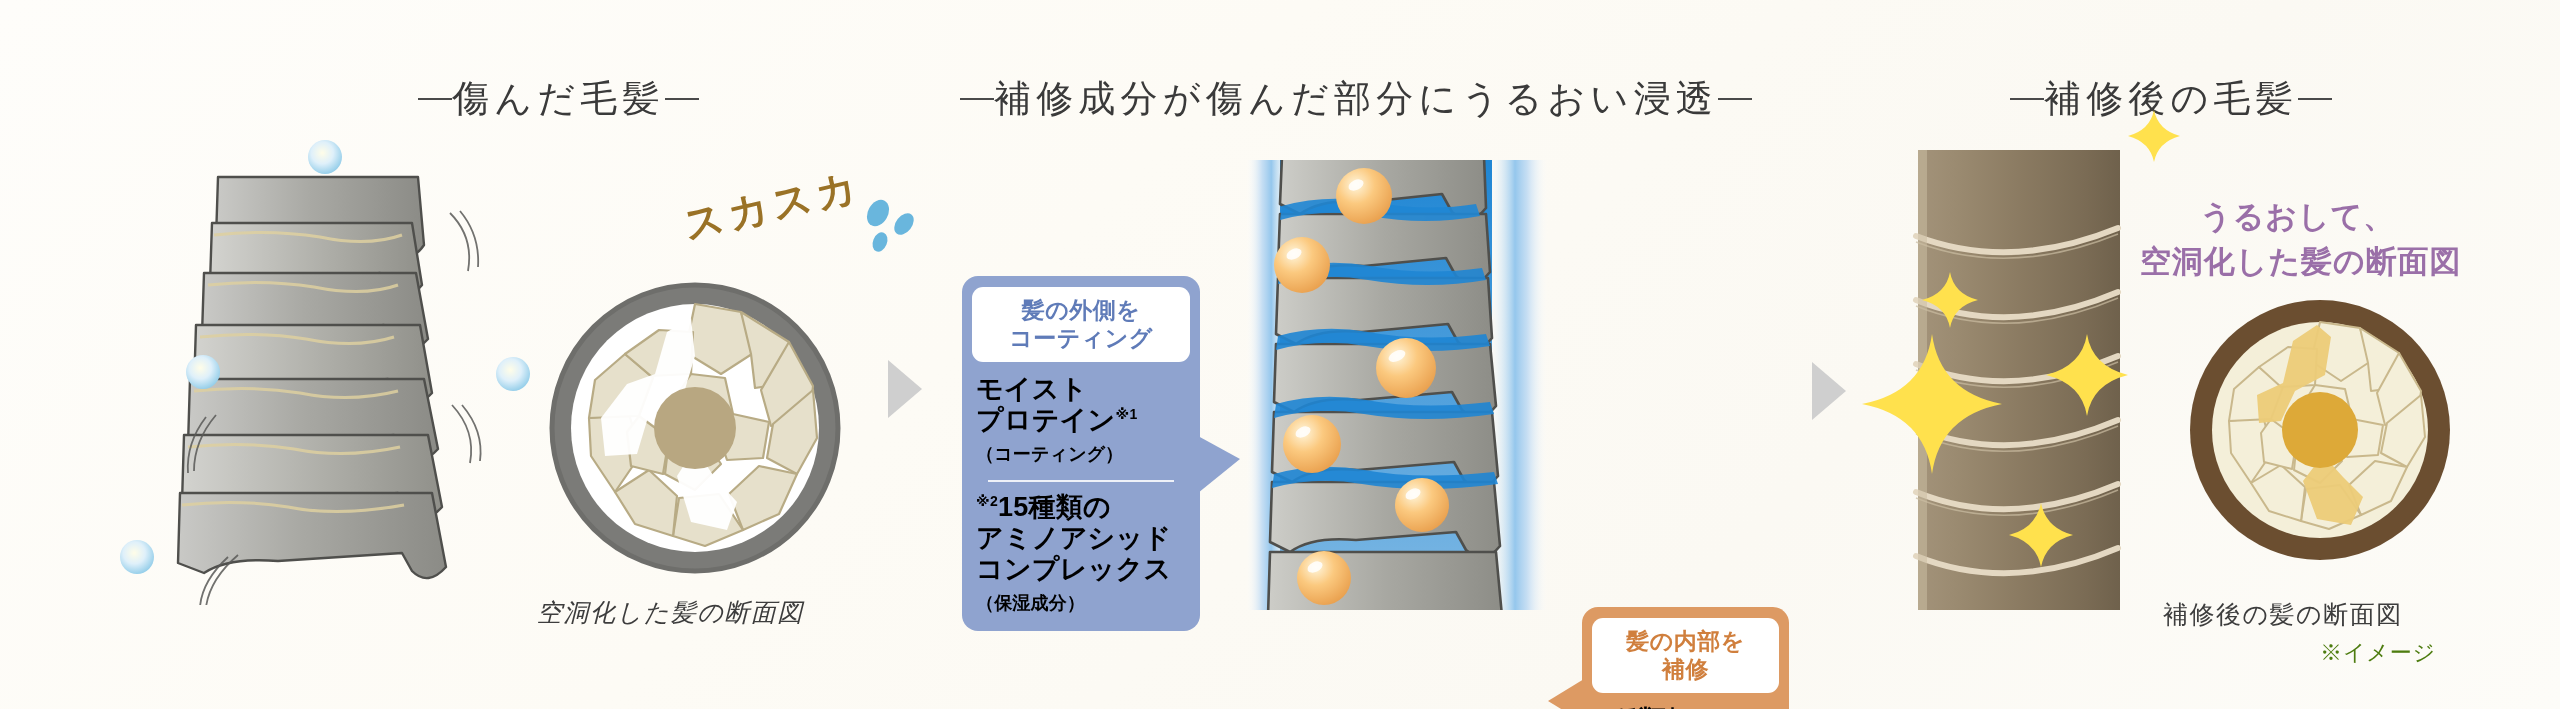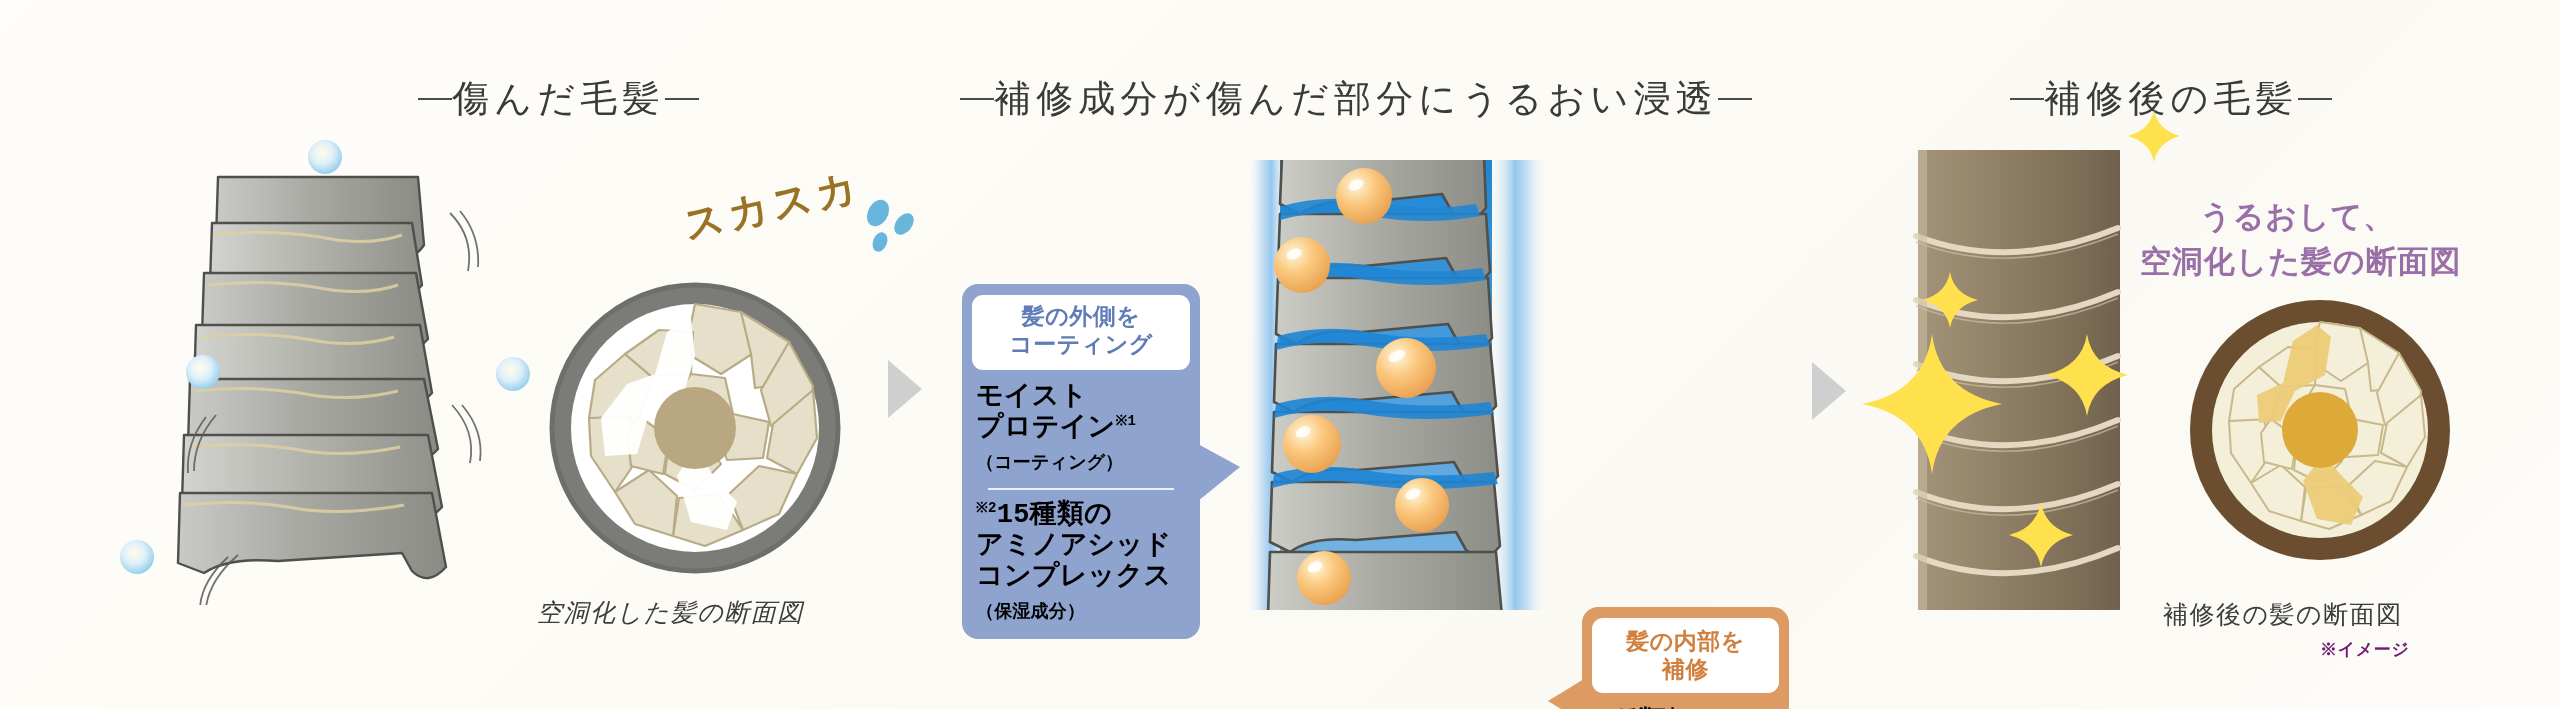--- a/index.html
+++ b/index.html
@@ -16,22 +16,22 @@
   .sec-title{
     font-size:37px;color:#3a3a3a;letter-spacing:.14em;white-space:nowrap;
     font-weight:400;font-family:"DejaVu Serif","Liberation Serif",serif;
     display:flex;align-items:center;gap:0;
   }
   .sec-title .dash{display:inline-block;width:34px;height:2px;background:#4a4a4a;}
 
   
   .caption{font-size:25px;color:#3d3d3d;letter-spacing:.06em;white-space:nowrap;
     font-family:"DejaVu Serif","Liberation Serif",serif;}
-  .subcaption{font-size:17px;color:#701a75;letter-spacing:.04em;white-space:nowrap;
-    font-family:"DejaVu Serif","Liberation Serif",serif;font-weight:bold;}
+  .subcaption{font-size:22px;color:#4d7c0f;letter-spacing:.04em;white-space:nowrap;
+    font-family:"DejaVu Serif","Liberation Serif",serif;}
 
   
   .sep-arrow{width:0;height:0;border-left:34px solid #cfcfcf;
     border-top:29px solid transparent;border-bottom:29px solid transparent;}
 
   
   .skasuka{font-size:40px;font-weight:bold;color:#9a7226;letter-spacing:.10em;
     transform:rotate(-13deg);white-space:nowrap;
     font-family:"DejaVu Sans","Liberation Sans",sans-serif;}
 
@@ -172,21 +172,21 @@
       <path d="M146 40 L122 54 L110 96 L82 106 L56 140 L60 178 L92 176 L104 136 L138 118 L150 78 Z" opacity=".95"></path>
       <path d="M150 170 L132 198 L146 244 L182 252 L192 224 L170 200 Z" opacity=".95"></path>
     </g>
     <circle cx="150" cy="150" r="41" fill="#b8a781"></circle>
   </svg>
 
   <div class="abs caption" style="left:537px;top:596px;font-style:italic;">空洞化した髪の断面図</div>
 
   <div class="abs sep-arrow" style="left:888px;top:360px;"></div>
 
-  <div class="abs callout blue" style="left:962px;top:284px;font-family:Liberation Mono, monospace;">
+  <div class="abs callout blue" style="left:962px;top:276px;">
     <div class="cap-head">
       <div>髪の外側を</div>
       <div>コーティング</div>
     </div>
     <div class="cal-body">
       <div class="cal-main">
         <div>モイスト</div>
         <div>
           <span>プロテイン</span><span class="cal-sup">※1</span>
         </div>

